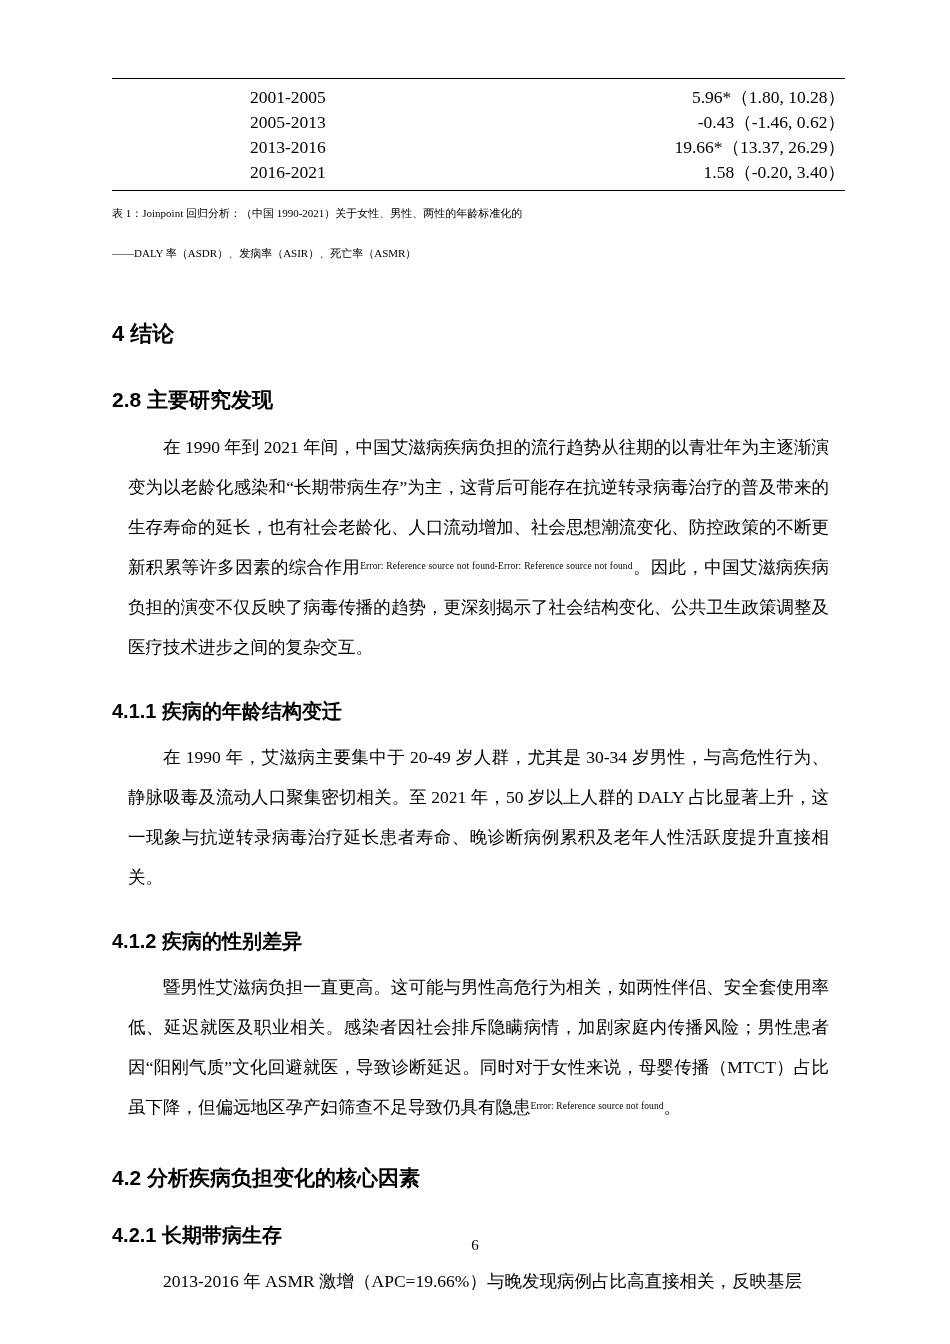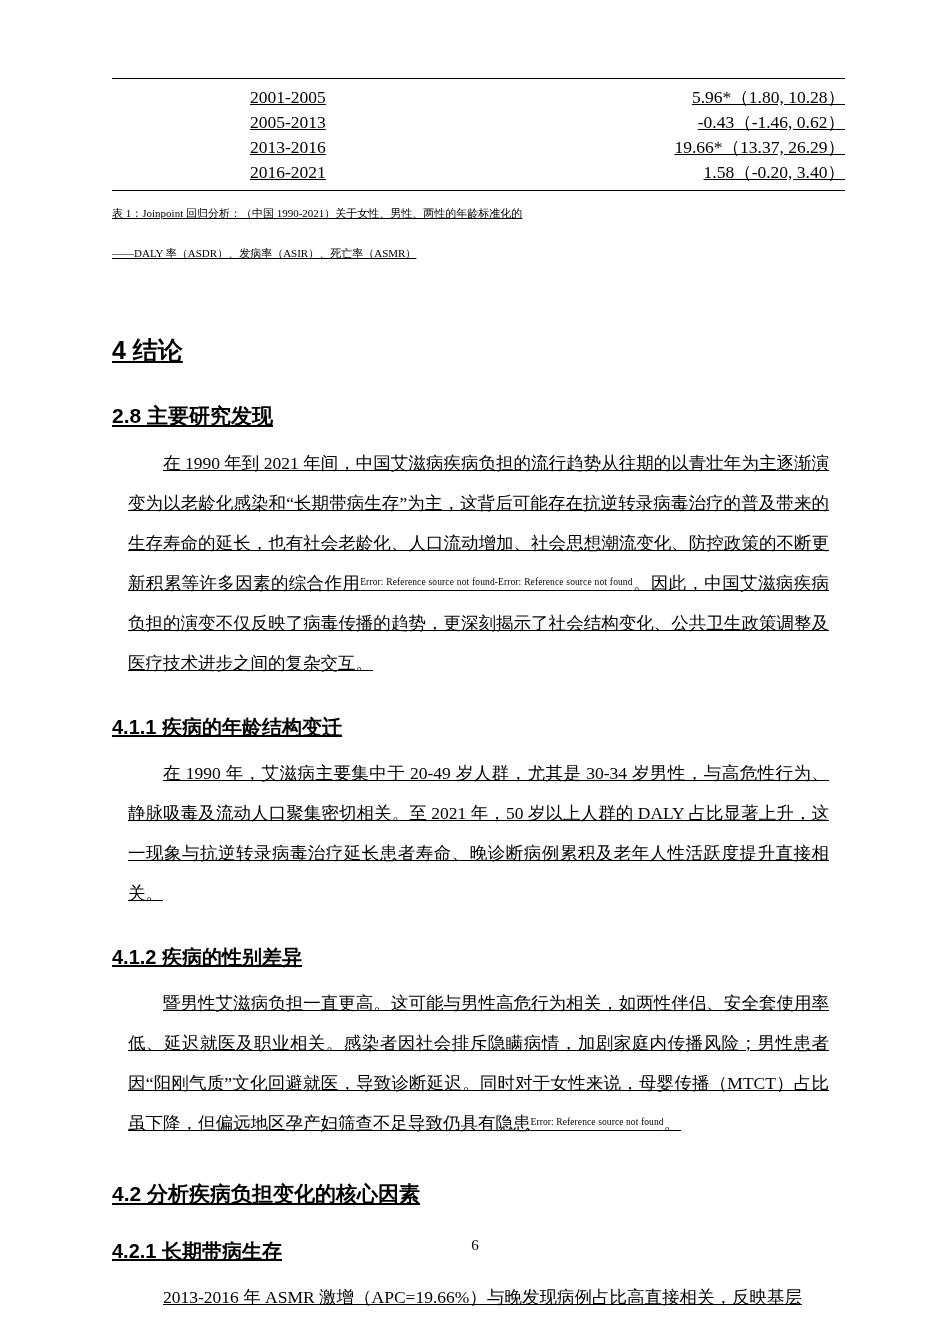--- a/index.html
+++ b/index.html
@@ -20,21 +20,20 @@
     left: 0; top: 0;
     width: 950px;
     height: 1344px;
     padding: 0;
   }
   .content {
     position: absolute;
     left: 112px;
     top: 78px;
     width: 733px;
-    text-decoration: underline;
   }
 
   
   .tbl {
     width: 733px;
     border-collapse: collapse;
     border-top: 1.6px solid #000;
     border-bottom: 1.6px solid #000;
     margin: 0;
   }
@@ -60,23 +59,23 @@
   }
 
   
   h1.h-1, h2.h-2, h3.h-3 {
     font-family: "Liberation Sans", "DejaVu Sans", sans-serif;
     font-weight: bold;
     color: #000;
     margin: 0;
   }
   h1.h-1 {
-    font-size: 25px;
+    font-size: 22px;
     line-height: 30px;
-    margin-top: 62px;
+    margin-top: 46px;
     margin-bottom: 0;
   }
   h2.h-2 {
     font-size: 21px;
     line-height: 26px;
     margin-top: 38px;
   }
   h3.h-3 {
     font-size: 20px;
     line-height: 24px;

